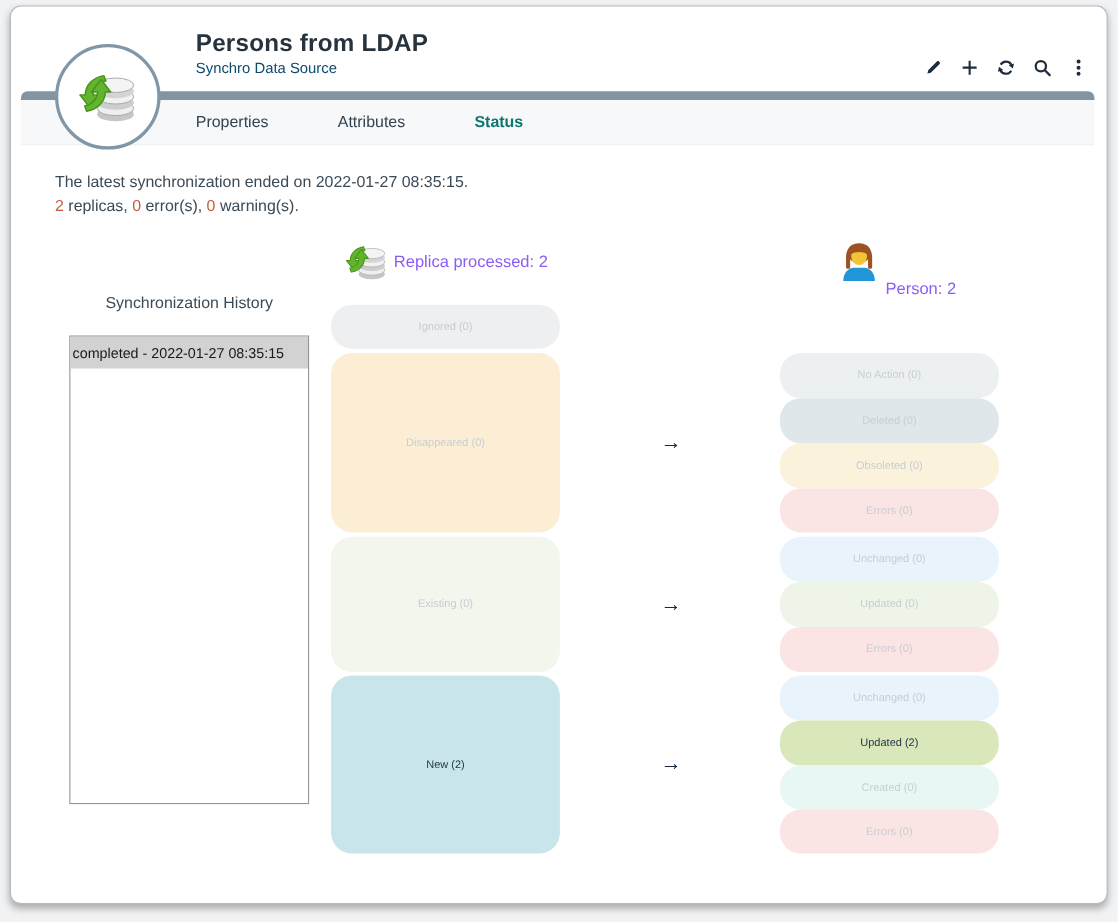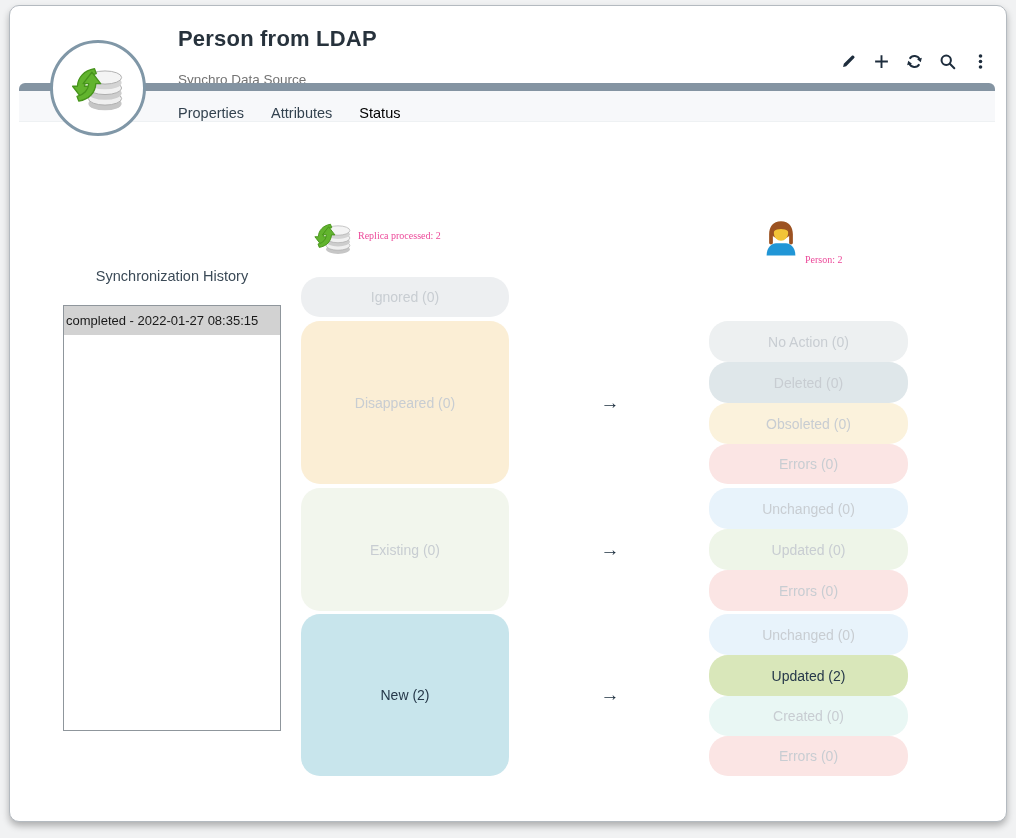--- a/index.html
+++ b/index.html
@@ -14,61 +14,61 @@
   .window {
     position:absolute; left:9px; top:5px; right:9px; bottom:16px;
     background:#fff;
     border:1px solid #b4bac0;
     border-radius:10px;
     box-shadow:0 4px 7px rgba(0,0,0,.28);
     overflow:hidden;
   }
   
   .page-title { position:absolute; left:168px; top:20px; font-size:22px; color:#27323c; letter-spacing:.2px; }
-  .page-subtitle { position:absolute; left:168px; top:66px; font-size:13.5px; color:#737373; }
+  .page-subtitle { position:absolute; left:168px; top:48px; font-size:13.5px; color:#0c4a6e; }
   .avatar {
     position:absolute; left:40px; top:34px; width:96px; height:96px;
     background:#fff; border:3px solid #8097a7; border-radius:50%;
     display:flex; align-items:center; justify-content:center; z-index:5;
   }
   .toolbar { position:absolute; top:46px; right:16px; display:flex; gap:14px; z-index:6; }
   .toolbar button { background:none; border:none; width:19px; height:19px; padding:0; cursor:pointer; color:#1e2d3d; }
   .toolbar svg { width:17px; height:17px; display:block; margin:auto; }
   .tabbar { position:absolute; top:77px; left:9px; right:11px; height:8px; background:#8494a2; border-radius:6px 6px 0 0; }
   .tabstrip {
-    position:absolute; top:85px; left:9px; right:11px; height:31px;
+    position:absolute; top:85px; left:9px; right:11px; height:41px;
     background:#f7f8fa; border-bottom:1px solid #eef1f3;
-    display:flex; align-items:flex-end; padding-left:159px; gap:27px;
+    display:flex; align-items:center; padding-left:159px; gap:63px;
   }
   .tab { font-size:14.5px; color:#33424f; cursor:pointer; background:none; border:none; font-family:inherit; }
-  .tab.active { font-weight:400; color:#000000; }
+  .tab.active { font-weight:700; color:#0f766e; }
   
   .summary { position:absolute; left:40px; top:149px; font-size:14.5px; line-height:22px; color:#3b4a57; }
   .summary .num { color:#c75b39; }
   
   .counter-icon { position:absolute; width:40px; height:40px; }
-  .counter-label { position:absolute; font-size:10px; color:#ec4899;font-family:Liberation Serif, serif; }
+  .counter-label { position:absolute; font-size:15px; color:#8b5cf6; }
   #replica-icon { left:303px; top:212px; }
   #replica-label { left:348px; top:224px; }
   #person-icon { left:751px; top:212px; }
   #person-label { left:795px; top:224px;margin-top:24px; }
   
   .history-title { position:absolute; left:53px; top:262px; width:218px; text-align:center; font-size:14.5px; color:#3b4a57; }
   .listbox {
     position:absolute; left:53px; top:299px; width:218px; height:426px;
     background:#fff; border:1px solid #8f969c; overflow:hidden; cursor:default;
   }
   .listbox .option {
     font-size:13px; padding:7px 2px; color:#191919; white-space:nowrap; overflow:hidden;
   }
   .listbox .option.selected { background:#d2d2d2; }
   
   .fbox {
     position:absolute; display:flex; align-items:center; justify-content:center;
-    font-size:14px;
+    font-size:10px;
     border-radius:19px;
   }
   .fbox.src { left:291px; width:208px; }
   .fbox.tgt { left:699px; width:199px; }
   .fbox.muted { color:#c8cdd2; }
   .fbox.active { color:#26384a; }
   .flow-arrow {
     position:absolute; left:560px; width:80px; text-align:center;
     font-size:19px; font-weight:700; color:#17293a; line-height:24px;
   }
@@ -100,21 +100,21 @@
   </symbol>
 </svg>
 
 <div class="window">
 
   <div class="avatar">
     <svg width="56" height="56">
         <use href="#sym-sync-db"></use>
       </svg>
   </div>
-  <h1 class="page-title">Person from LDAP</h1>
+  <h1 class="page-title">Persons from LDAP</h1>
   <div class="page-subtitle">Synchro Data Source</div>
 
   <div class="toolbar">
     <button title="">
       <svg viewBox="0 0 16 16">
         <path d="M2.9 13.1l.7-2.9 7.6-7.6c.4-.4 1.1-.4 1.5 0l.7.7c.4.4.4 1.1 0 1.5l-7.6 7.6-2.9.7z" fill="currentColor"></path>
       </svg>
     </button>
     <button>
       <svg viewBox="0 0 16 16">
@@ -144,20 +144,24 @@
     </button>
   </div>
 
   <div class="tabbar"></div>
   <div class="tabstrip">
     <button class="tab">Properties</button>
     <button class="tab">Attributes</button>
     <button class="tab active">Status</button>
   </div>
 
+  <div class="summary">
+    <div>The latest synchronization ended on 2022-01-27 08:35:15.</div>
+    <div><span class="num">2</span><span> replicas, </span><span class="num">0</span><span> error(s), </span><span class="num">0</span><span> warning(s).</span></div>
+  </div>
 
   <svg class="counter-icon" id="replica-icon">
       <use href="#sym-sync-db"></use>
     </svg>
   <div class="counter-label" id="replica-label">Replica processed: 2</div>
   <svg class="counter-icon" id="person-icon">
       <use href="#sym-person"></use>
     </svg>
   <div class="counter-label" id="person-label">Person: 2</div>
 

